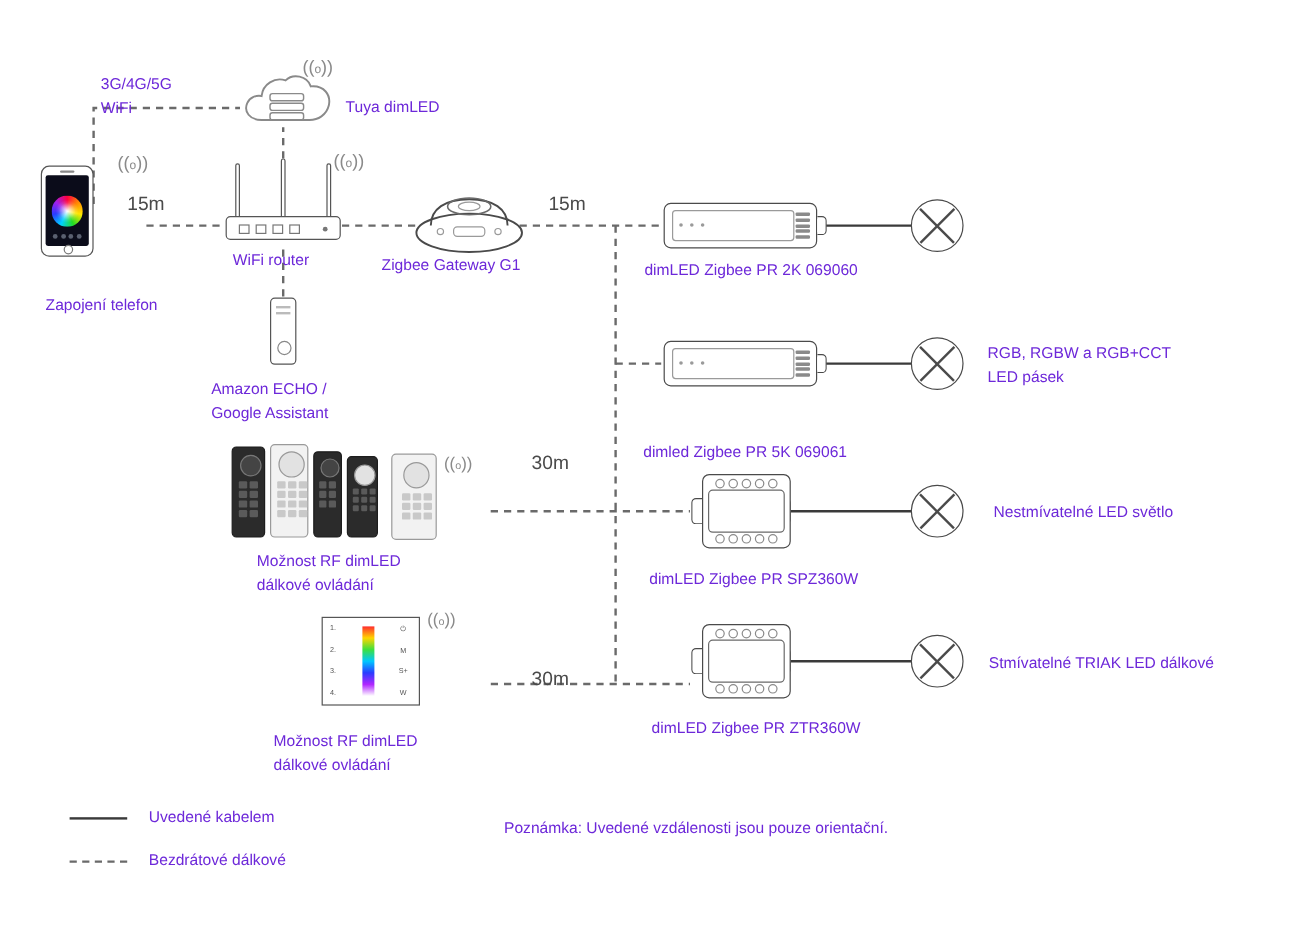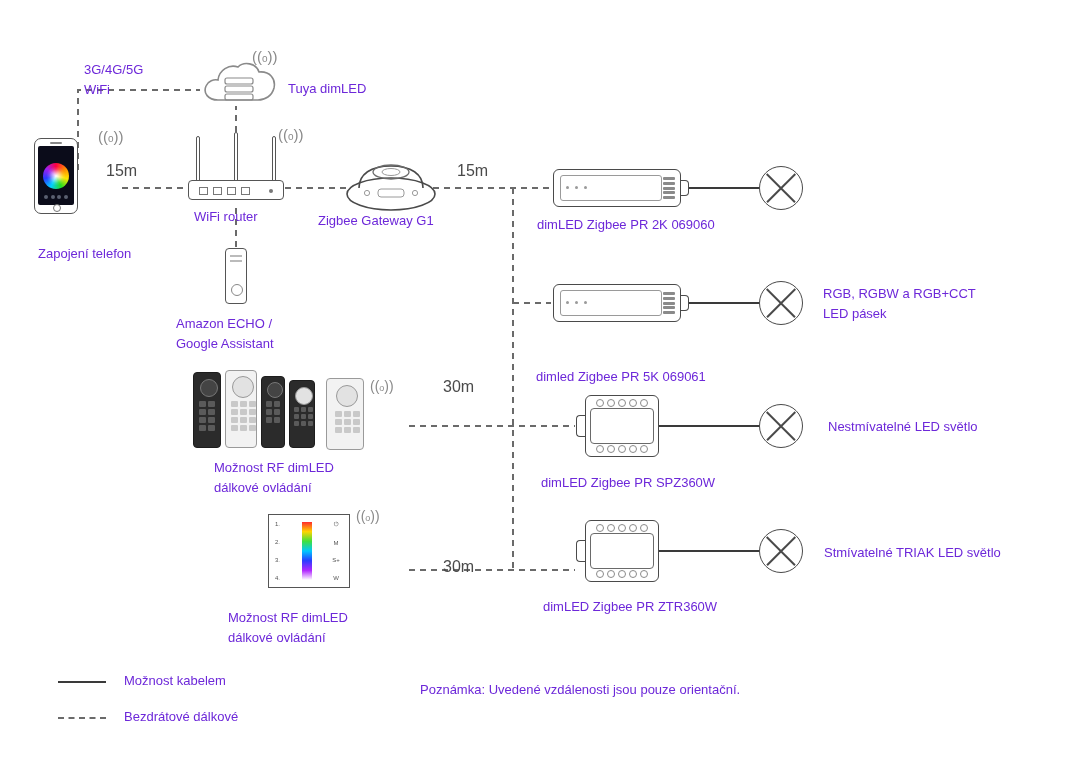--- a/index.html
+++ b/index.html
@@ -610,22 +610,22 @@
     <div class="screws bot">
         <i></i>
         <i></i>
         <i></i>
         <i></i>
         <i></i>
       </div>
   </div>
   <div class="lbl" style="left:543px; top:598px;">dimLED Zigbee PR ZTR360W</div>
   <div class="lamp" style="left:759px; top:529px;"></div>
-  <div class="lbl" style="left:824px; top:544px;">Stmívatelné TRIAK LED světlo</div>
+  <div class="lbl" style="left:824px; top:544px;">Stmívatelné TRIAK LED dálkové</div>
 
   <div class="legend-solid" style="left:58px; top:681px;"></div>
-  <div class="lbl" style="left:124px; top:672px;">Možnost kabelem</div>
+  <div class="lbl" style="left:124px; top:672px;">Uvedené kabelem</div>
   <div class="legend-dashed" style="left:58px; top:717px;"></div>
   <div class="lbl" style="left:124px; top:708px;">Bezdrátové dálkové</div>
 
   <div class="lbl" style="left:420px; top:681px;">Poznámka: Uvedené vzdálenosti jsou pouze orientační.</div>
 
 </div>
 
 </body></html>

